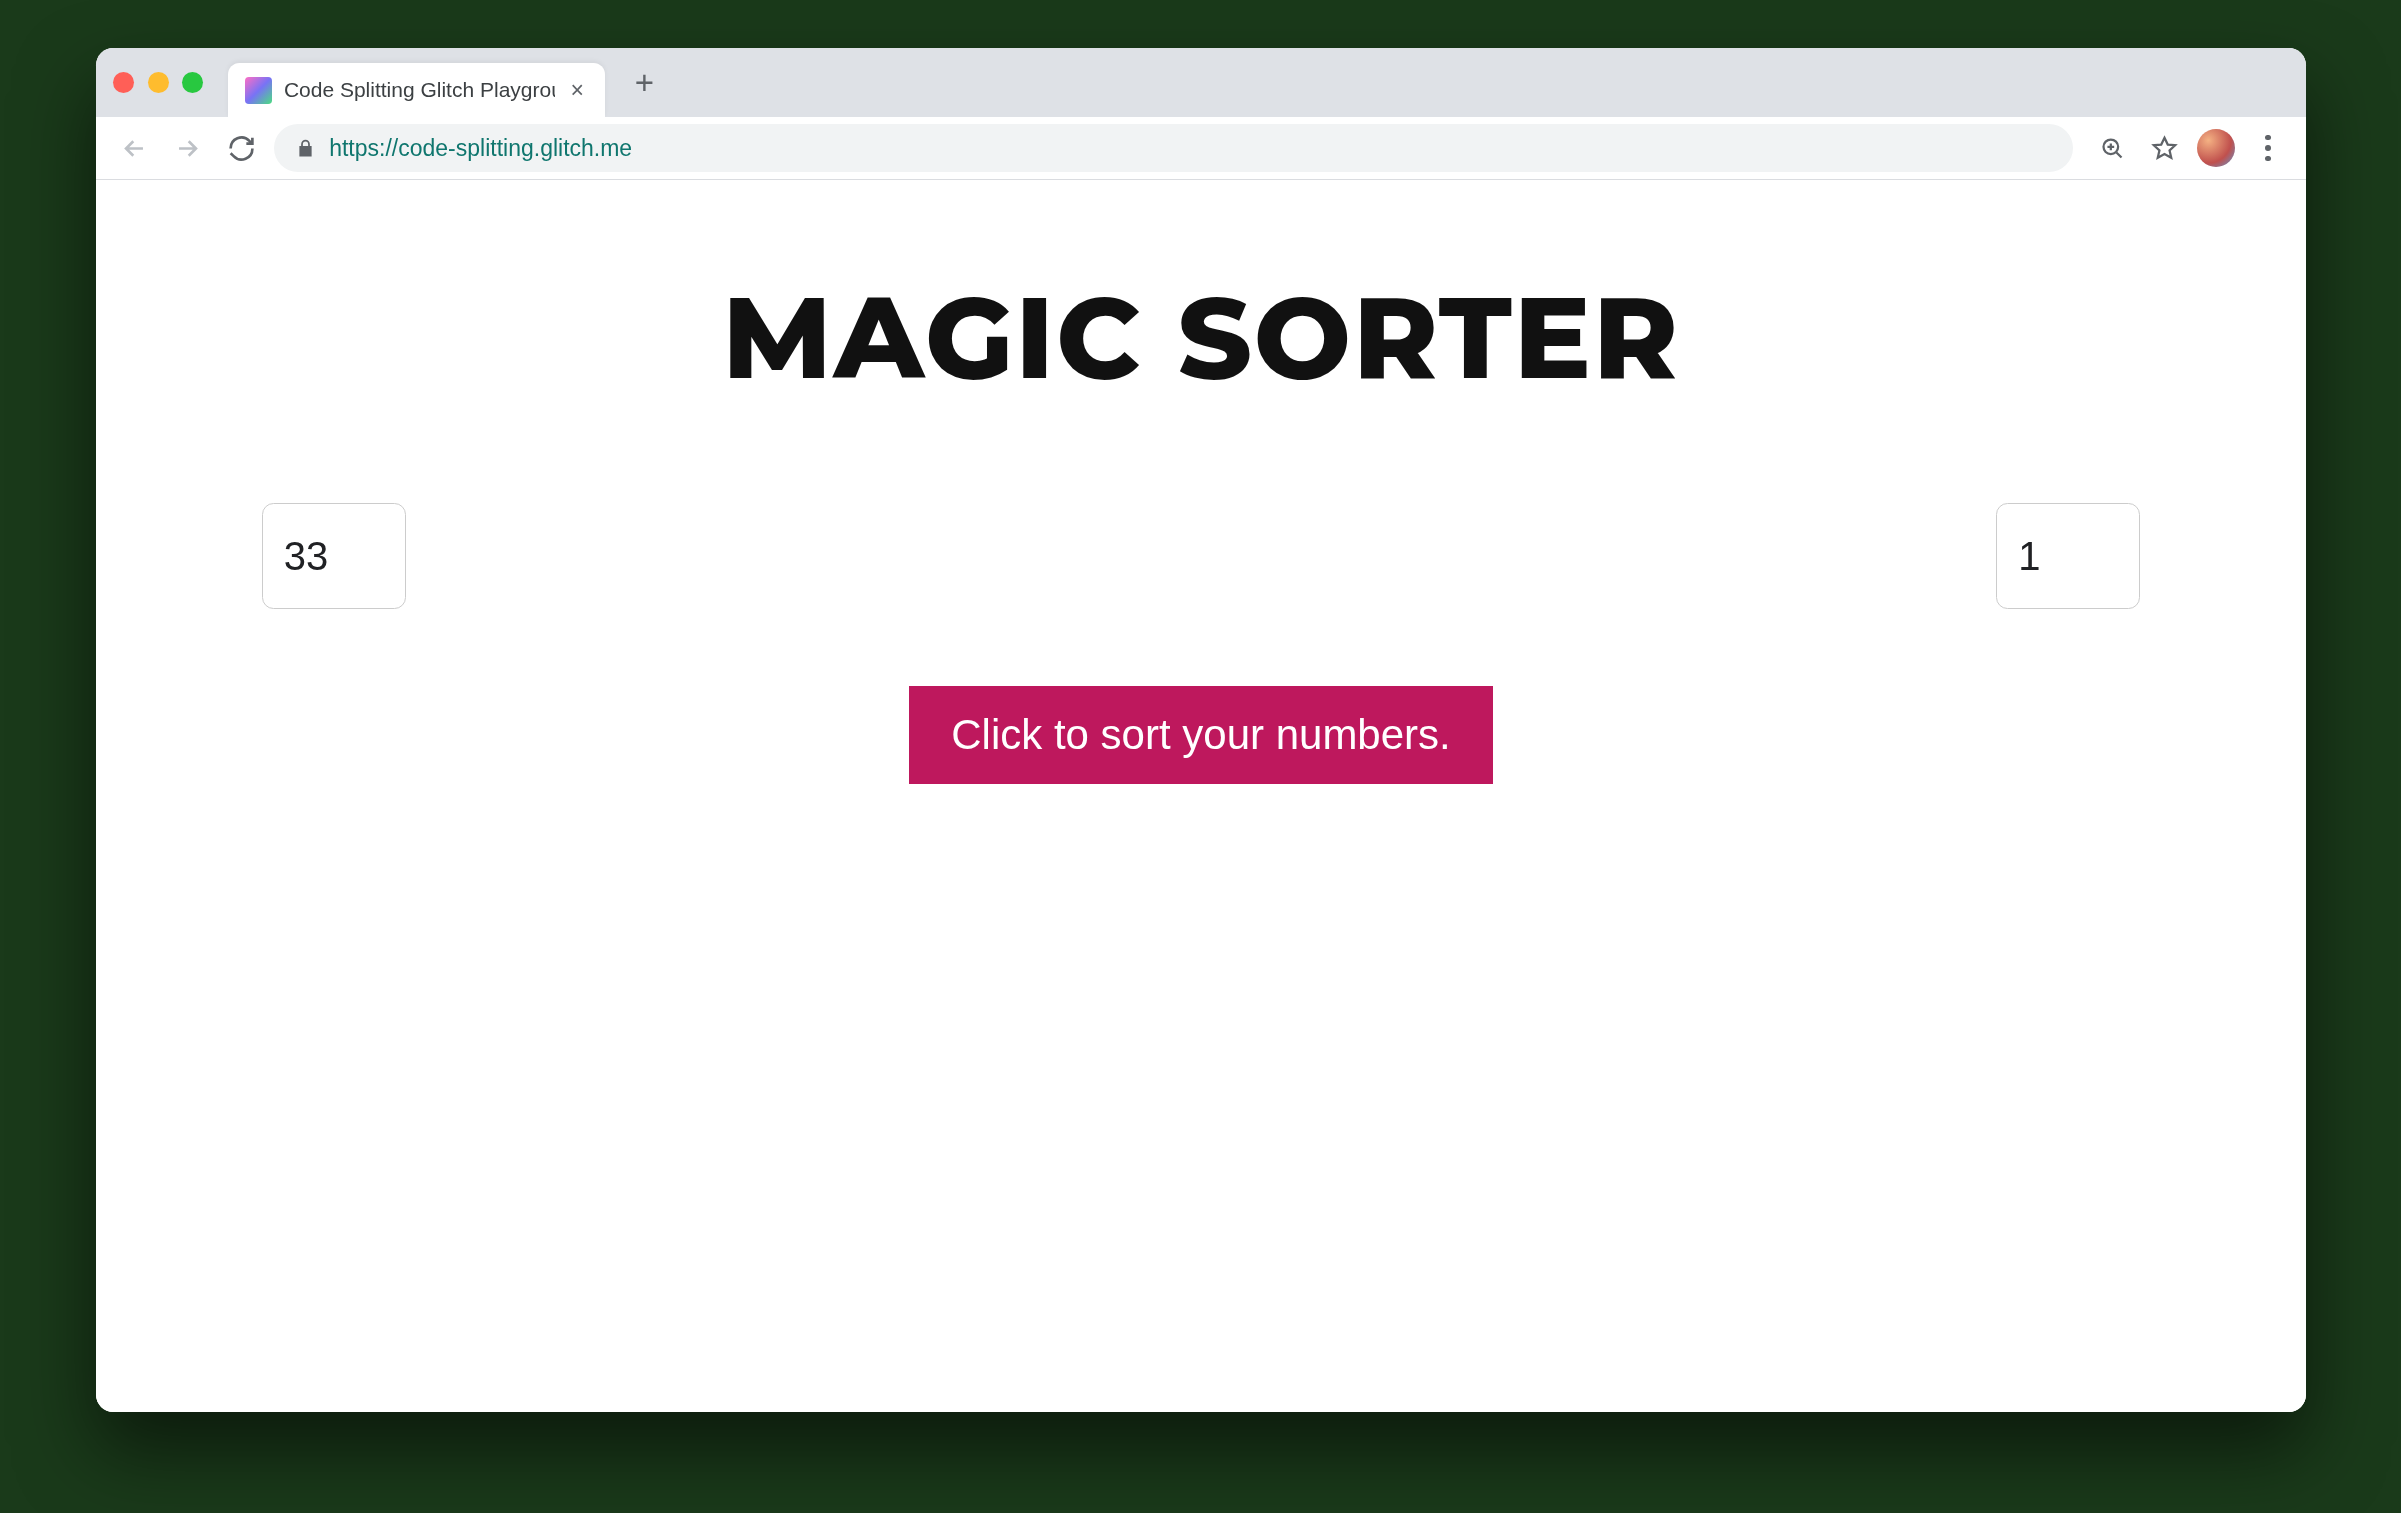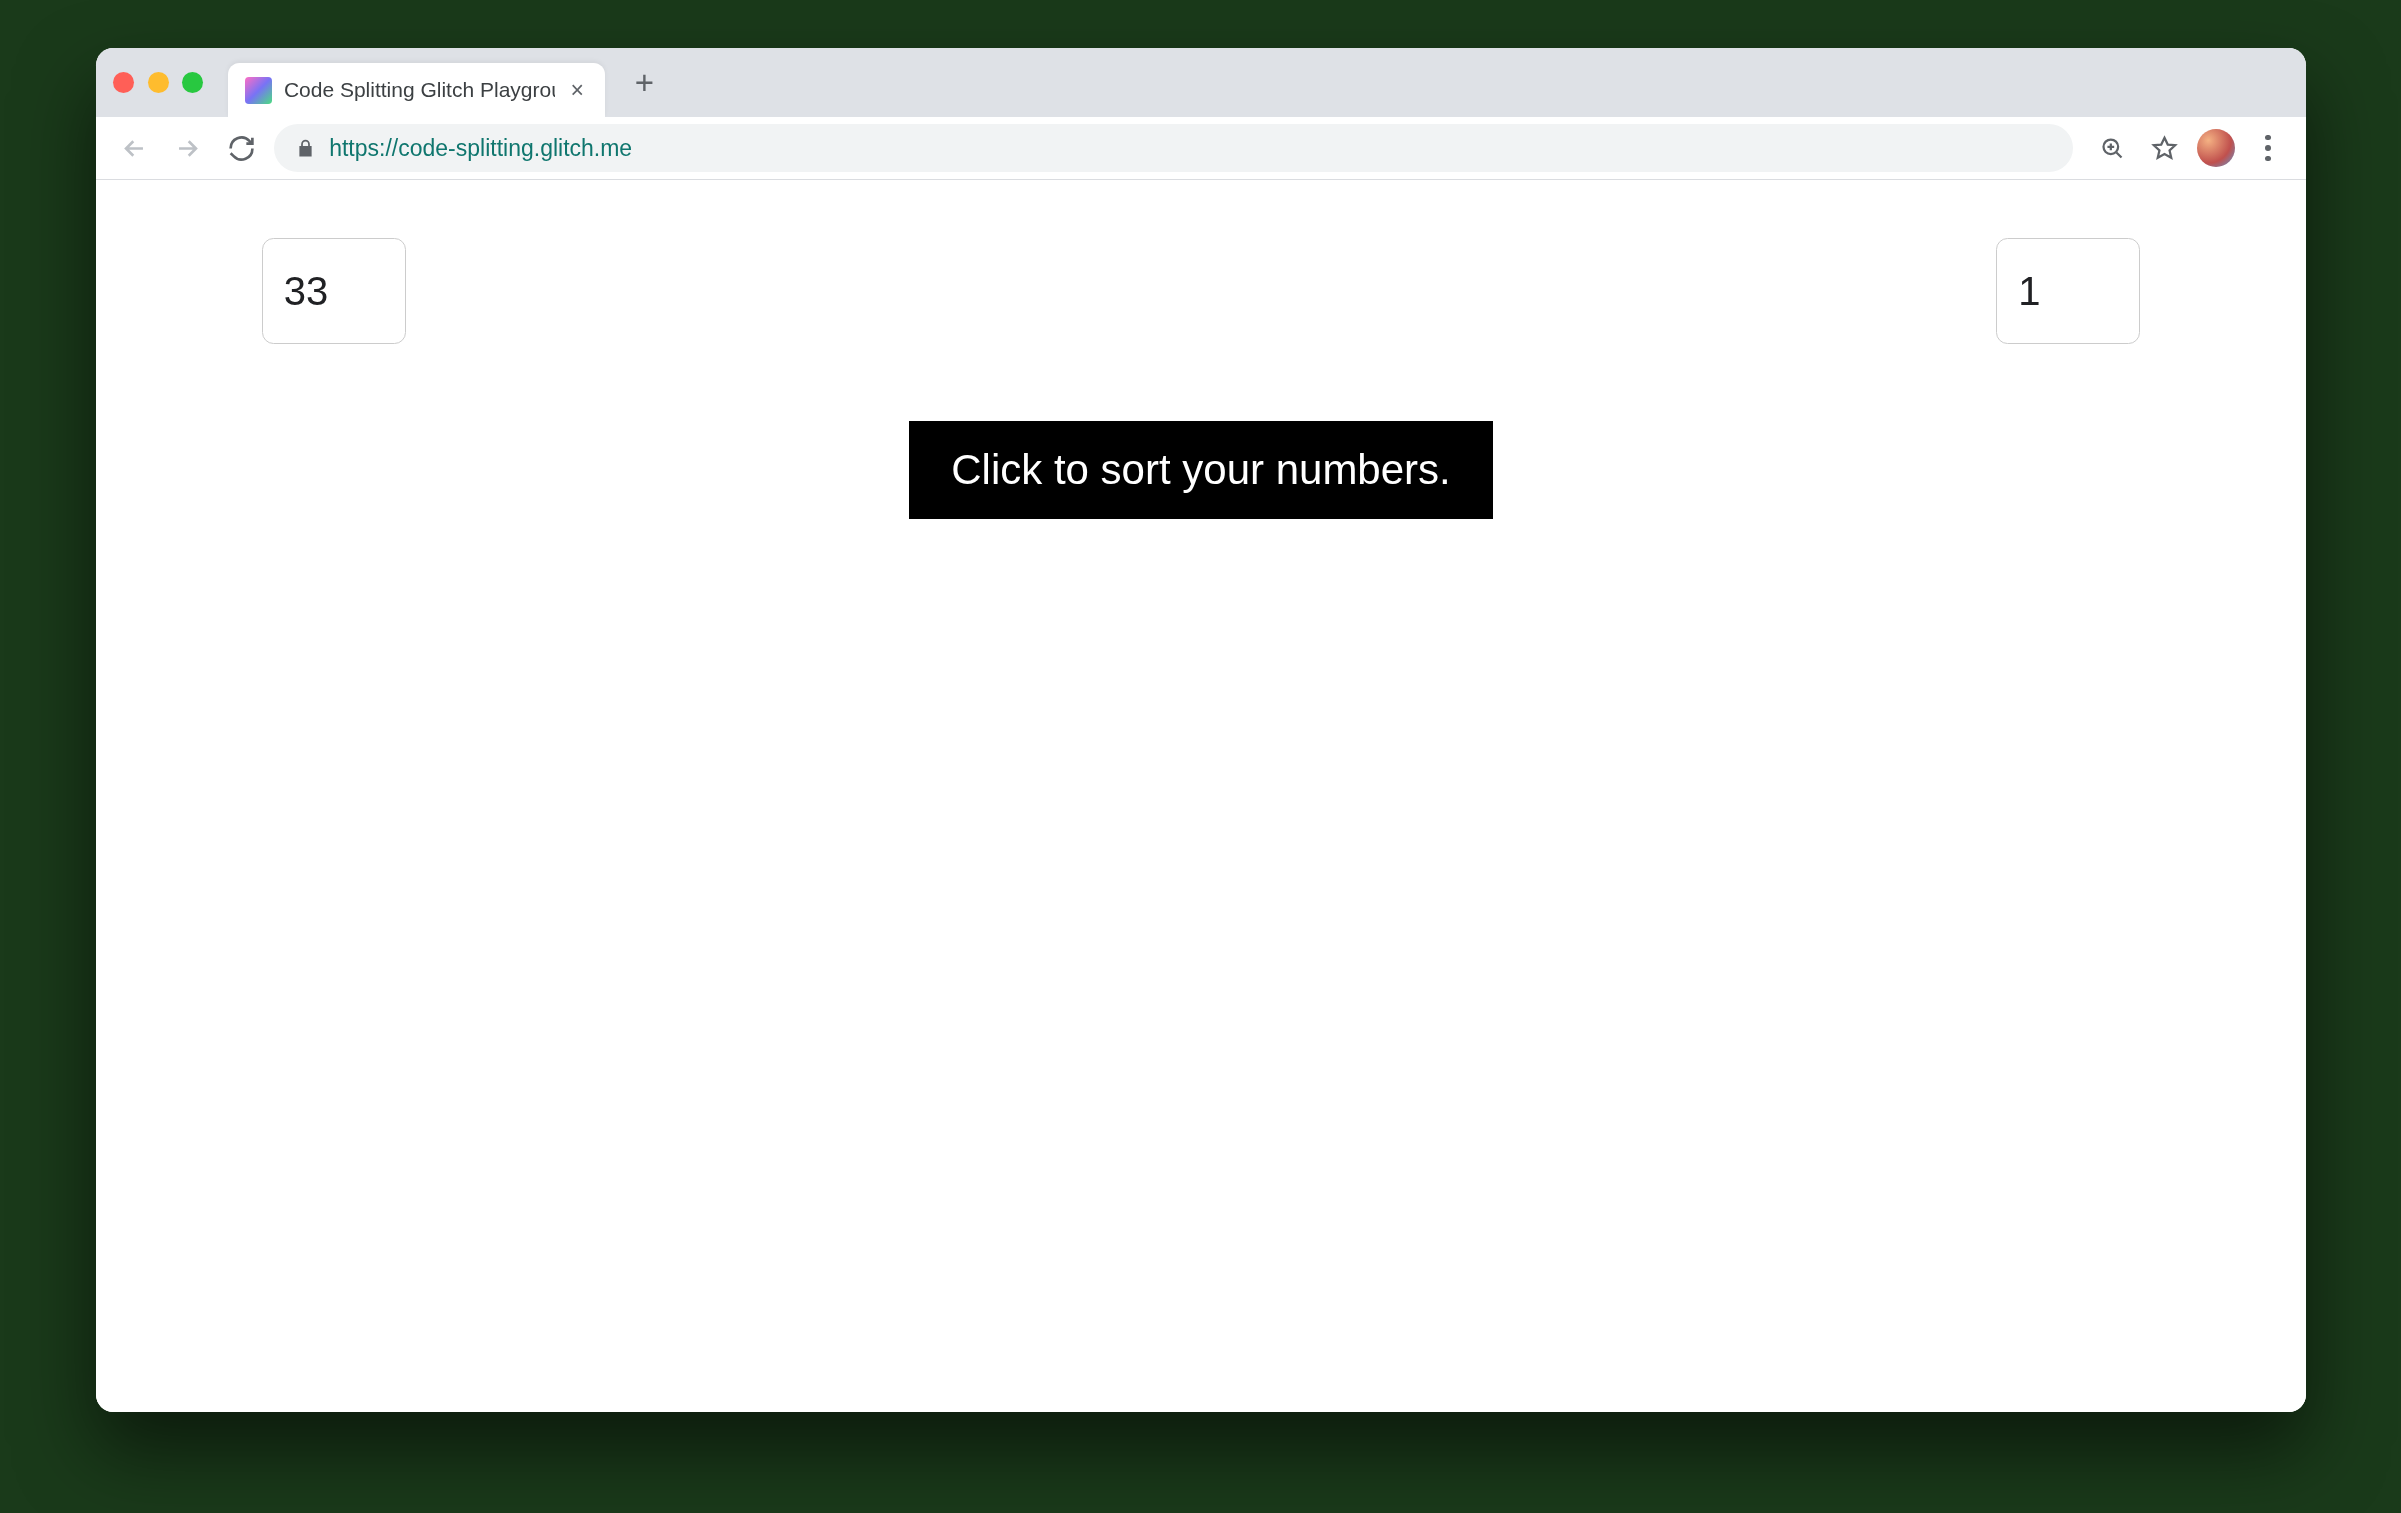--- a/index.html
+++ b/index.html
@@ -117,21 +117,21 @@
     }
     .num-input {
       width: 144px; height: 106px;
       border: 1.9px solid #ccc; border-radius: 11.5px;
       font-size: 40px; text-align: left;
       padding: 0 21px;
       color: #202124;
       font-family: inherit;
     }
     .sort-button {
-      background: #000000; color: #fff;
+      background: #be185d; color: #fff;
       border: none; font-size: 42px;
       padding: 25px 42px; cursor: pointer;
       font-family: inherit;
     }
   </style>
 </head>
 <body>
 
 <div class="browser-window">
 
@@ -193,20 +193,21 @@
         <div class="more-dots">
             <span></span>
             <span></span>
             <span></span>
           </div>
       </div>
     </div>
   </div>
 
   <div class="content">
+    <h1 class="page-title">MAGIC SORTER</h1>
     <div class="inputs-row">
       <input class="num-input" type="text" value="33" style="">
       <input class="num-input" type="text" value="1" style="">
     </div>
     <button class="sort-button">Click to sort your numbers.</button>
   </div>
 
 </div>
 
 

